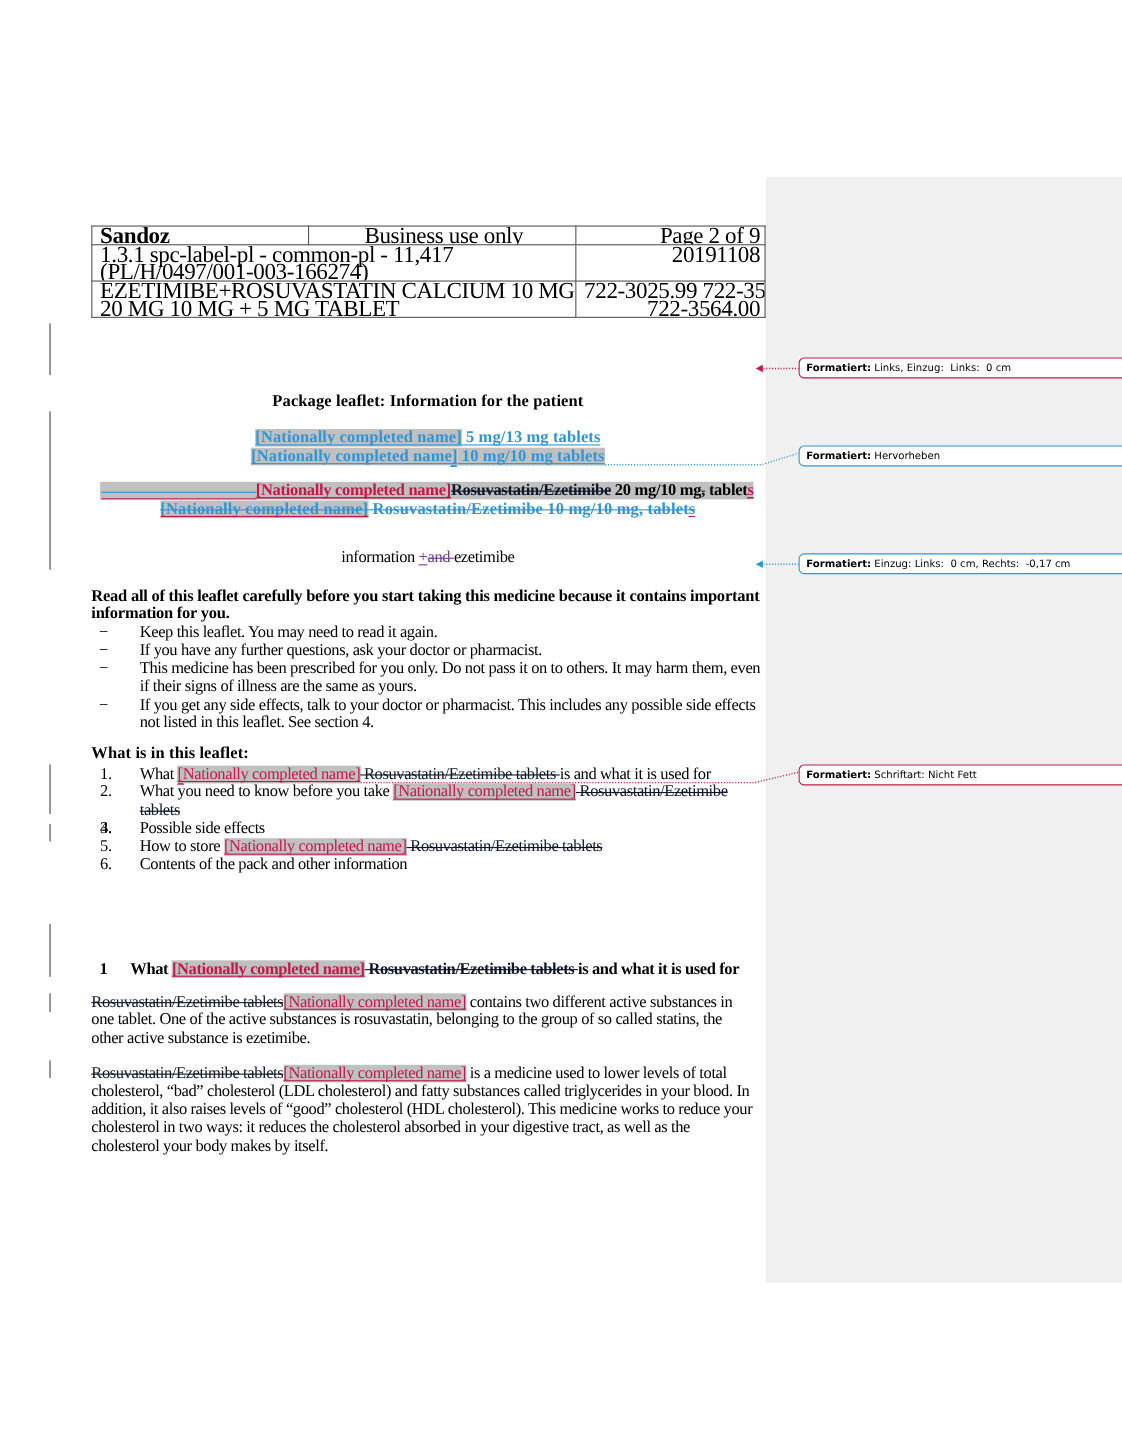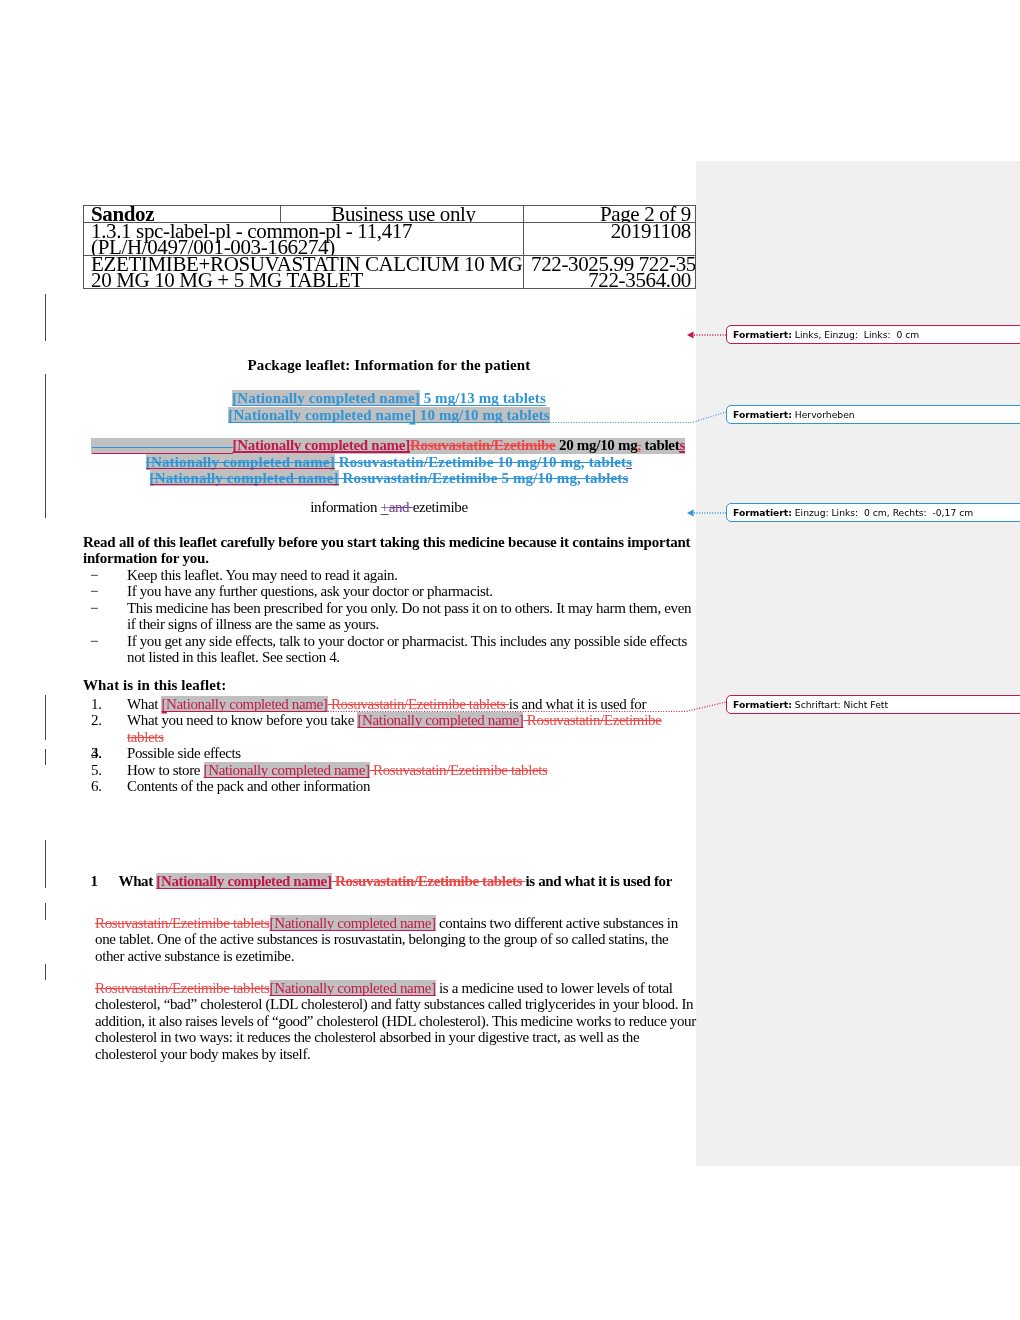--- a/index.html
+++ b/index.html
@@ -29,40 +29,40 @@
   td.c3{width:172px;text-align:right;padding-right:5px;}
   td.bld{font-weight:bold;}
   table.hdr td div{white-space:nowrap;}
 
   
   .ins-b{color:#2f95d6;text-decoration:underline;text-decoration-thickness:1.3px;
          text-underline-offset:2.2px;text-decoration-skip-ink:none;}
   .del-b{color:#2f95d6;text-decoration:line-through;text-decoration-thickness:1.3px;}
   .ins-r{color:#c3184b;text-decoration:underline;text-decoration-thickness:1.4px;
          text-underline-offset:2.2px;text-decoration-skip-ink:none;}
-  .del-r{color:#ef4444;text-decoration:line-through;text-decoration-thickness:1.3px;}
+  .del-r{color:#0f172a;text-decoration:line-through;text-decoration-thickness:1.3px;}
   .ins-p{color:#6e4093;text-decoration:underline;text-decoration-thickness:1.3px;
          text-underline-offset:2.2px;text-decoration-skip-ink:none;}
   .del-p{color:#6e4093;text-decoration:line-through;text-decoration-thickness:1.3px;}
   .hl{background:#c0c0c0;}
   .hl2{background:#c0c0c0;}
   .b{font-weight:bold;}
 
   
   .cbar{position:absolute;width:1px;background:#444;left:45px;}
 
   
   .balloon{position:absolute;border:1px solid #c3184b;border-radius:5px;
            background:#ffffff;height:19px;line-height:18px;
            font-family:"DejaVu Sans",sans-serif;font-size:9.2px;color:#000;
            padding:0 0 0 6px;white-space:nowrap;overflow:hidden;box-sizing:border-box;}
   .balloon.blue{border-color:#2f95d6;}
   .balloon b{font-weight:bold;margin-top:45px;}
 
-  p{margin:12px;}
+  p{margin:0;}
 
   
   #doc > div, #doc > p, #doc > ul, #doc > ol{position:absolute;left:0;width:612px;}
   table.hdr{position:absolute;left:0;top:10px;}
 
   .blk-title{text-align:center;font-weight:bold;top:162px;letter-spacing:0.1px;}
   .blk-names{text-align:center;top:195px;font-weight:bold;letter-spacing:0.1px;}
   .nm-ins{line-height:16.5px;}
   .blk-names2{text-align:center;top:242px;letter-spacing:-0.3px;}
   .nm-red{line-height:17px;text-align:right;
@@ -173,21 +173,20 @@
 
     <div class="blk-names">
       <div class="nm-ins"><span class="ins-b hl">[Nationally completed name]</span><span class="ins-b"> 5 mg/13 mg tablets</span></div>
       <div class="nm-ins"><span class="ins-b hl">[Nationally completed name]</span><span class="ins-b hl"> 10 mg/10 mg tablets</span></div>
     </div>
 
     <div class="blk-names2">
       <div class="redhl"></div>
       <div class="nm-red"><span class="lead-del"></span><span class="ins-r b ul-r">[Nationally completed name]</span><span class="del-r b">Rosuvastatin/Ezetimibe</span><span class="b"> 20 mg/10 mg</span><span class="del-r b">,</span><span class="b"> tablet</span><span class="ins-r b ul-r">s</span></div>
       <div class="nm-del"><span class="del-b b hl ul-r">[Nationally completed name]</span><span class="del-b b"> Rosuvastatin/Ezetimibe 10 mg/10 mg, tablet</span><span class="del-b b ul-r">s</span></div>
-      <div class="nm-del"><span class="del-b b hl ul-r">[Nationally completed name]</span><span class="del-b b"> Rosuvastatin/Ezetimibe 5 mg/10 mg, tablets</span></div>
     </div>
 
     <div class="blk-subst"><span>information </span><span class="ins-p">+</span><span class="del-p">and </span><span>ezetimibe</span></div>
 
     <div class="blk-read">Read all of this leaflet carefully before you start taking this medicine because it contains important information for you.</div>
 
     <ul class="bullets">
       <li><span class="dash">−</span><span class="btxt">Keep this leaflet. You may need to read it again.</span></li>
       <li><span class="dash">−</span><span class="btxt">If you have any further questions, ask your doctor or pharmacist.</span></li>
       <li><span class="dash">−</span><span class="btxt">This medicine has been prescribed for you only. Do not pass it on to others. It may harm them, even if their signs of illness are the same as yours.</span></li>

